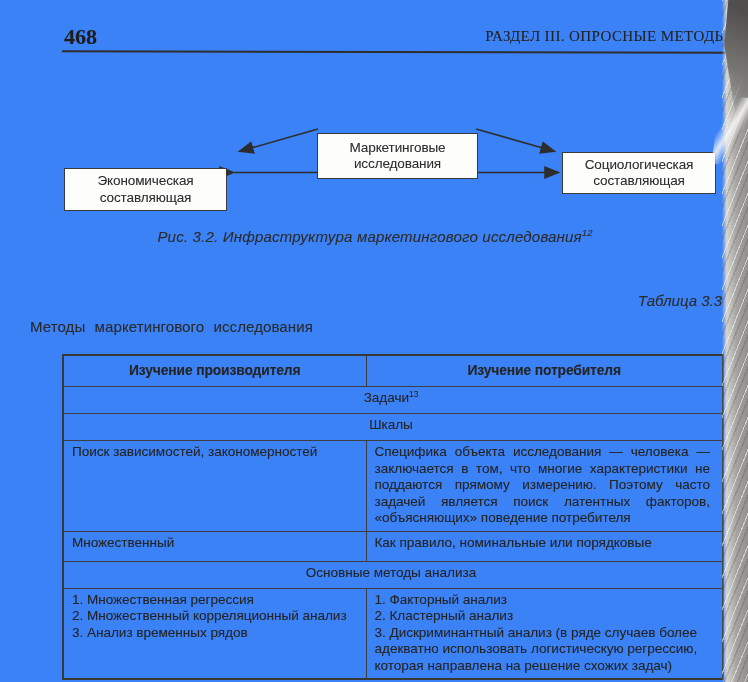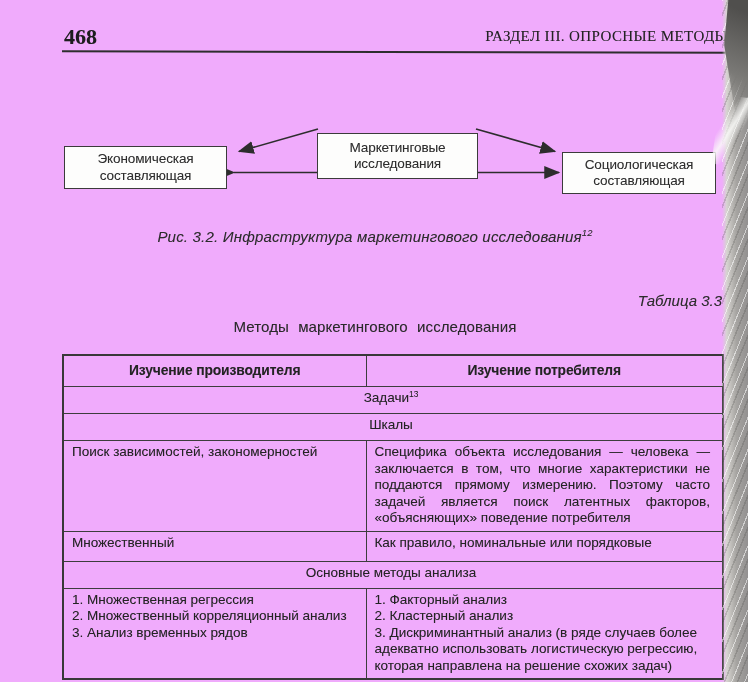--- a/index.html
+++ b/index.html
@@ -1,18 +1,18 @@
 <!DOCTYPE html>
 <html><head>
 <meta charset="utf-8">
 <style>
   html,body{margin:0;padding:0;background:#e8e8e8;}
   .page{
     position:relative; width:748px; height:682px; overflow:hidden;
-    background:#f0abfc;
+    background:#3b82f6;
     font-family:"Liberation Sans", sans-serif;
     color:#262626;
     text-shadow:0.2px 0.2px 0.35px rgba(40,40,40,.28);
   }
   
   .pagenum{
     position:absolute; left:64px; top:24px;
     font-family:"Liberation Serif", serif; font-weight:700; font-size:22px; color:#1d1d1d;
   }
   .section-header{
@@ -24,34 +24,34 @@
     border-top:2px solid #2e2e2e; transform:rotate(.12deg);
   }
   
   .arrows{position:absolute; left:0; top:0; width:748px; height:220px; pointer-events:none;}
   .dbox{
     position:absolute; border:1.6px solid #3b3b3b; background:#fdfdfc;
     display:flex; align-items:center; justify-content:center; text-align:center;
     font-size:13.5px; line-height:16.5px; color:#2e2e2e; letter-spacing:-.1px;
   }
   .dbox.top{left:317px; top:85px; width:159px; height:44px;margin-top:48px;}
-  .dbox.left{left:64px; top:146px; width:161px; height:41px;justify-content:center;}
+  .dbox.left{left:64px; top:168px; width:161px; height:41px;justify-content:center;}
   .dbox.right{left:562px; top:152px; width:152px; height:40px;}
   .fig-caption{
     position:absolute; left:30px; top:228px; width:690px; text-align:center;
     font-style:italic; font-size:15px; color:#2c2c2c; letter-spacing:.2px;
   }
   sup{font-size:.62em; line-height:0;}
   
   .table-label{
     position:absolute; right:26px; top:292px;
     font-style:italic; font-size:15px; color:#2c2c2c;
   }
   .table-title{
-    position:absolute; left:30px; top:318px; width:690px; text-align:center;
+    position:absolute; left:30px; top:318px; width:690px; 
     font-size:15px; color:#2a2a2a; word-spacing:5px; letter-spacing:.1px;
   }
   
   table.methods{
     position:absolute; left:62px; top:354px; width:660px;
     border-collapse:collapse; table-layout:fixed;
     border:2px solid #383838;
     font-size:13.5px; line-height:16.5px; color:#242424;
   }
   table.methods td, table.methods th{

